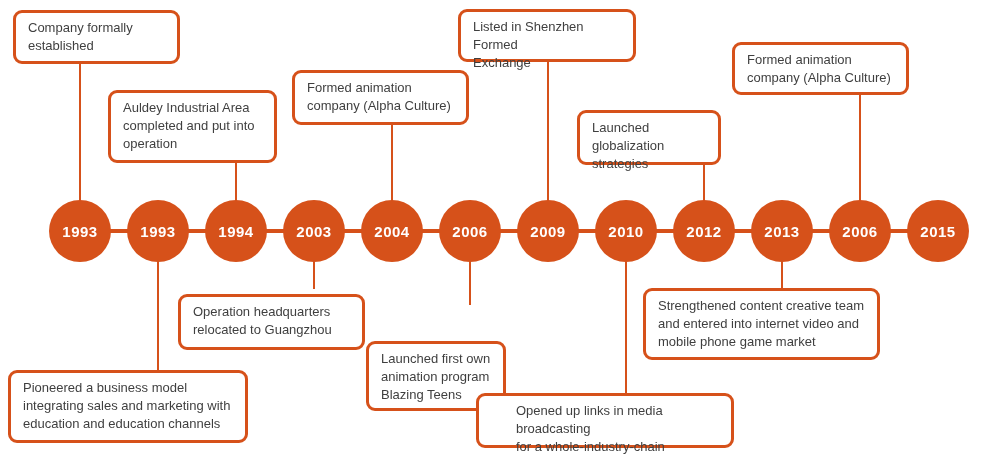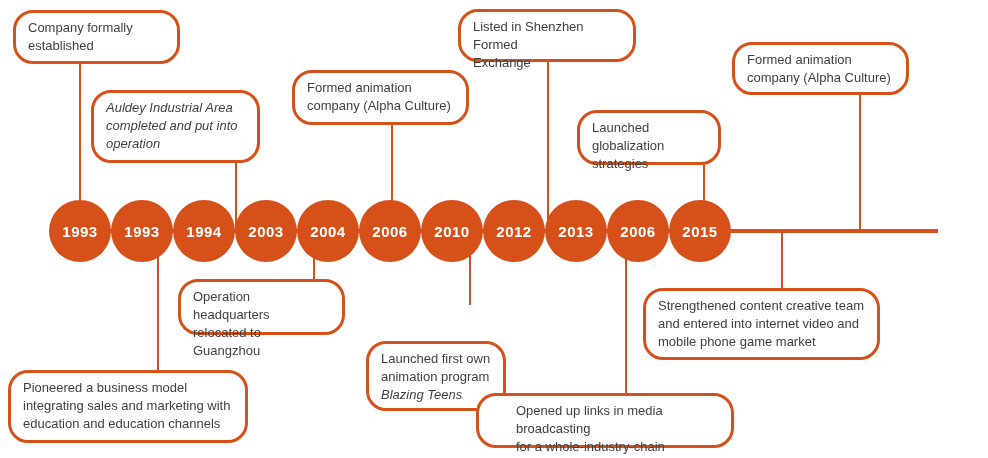--- a/index.html
+++ b/index.html
@@ -23,20 +23,21 @@
     width: 858px;
     height: 4px;
     background: #D6511A;
     z-index: 1;
   }
   .nodes {
     position: absolute;
     left: 49px;
     top: 200px;
     display: flex;
+    gap: 16px;
     z-index: 3;
   }
   .node {
     width: 62px;
     height: 62px;
     border-radius: 50%;
     background: #D6511A;
     color: #ffffff;
     font-size: 15px;
     font-weight: bold;
@@ -61,37 +62,37 @@
   .cn6  { left: 313px; top: 231px; height: 58px;  }
   .cn7  { left: 157px; top: 231px; height: 139px; }
   .cn8  { left: 469px; top: 231px; height: 74px;  }
   .cn9  { left: 625px; top: 231px; height: 162px; }
   .cn10 { left: 781px; top: 231px; height: 57px;  }
   
   .box {
     position: absolute;
     background: #ffffff;
     border: 3px solid #D6511A;
-    border-radius: 20px;
+    border-radius: 9px;
     padding: 6px 12px;
     box-sizing: border-box;
     color: #3F3F3F;
     font-size: 13px;
     line-height: 18px;
     z-index: 4;
   }
   .box .lines { white-space: pre-line; }
-  .box .italic { display: block; font-style: italic; }
+  .box .italic { display: block; }
   .bx0  { left: 13px;  top: 10px;  width: 167px; height: 54px; }
-  .bx1  { left: 91px; top: 90px;  width: 169px; height: 73px; font-style: italic; }
+  .bx1  { left: 108px; top: 90px;  width: 169px; height: 73px; }
   .bx2  { left: 292px; top: 70px;  width: 177px; height: 55px; }
   .bx3  { left: 458px; top: 9px;   width: 178px; height: 53px; }
   .bx4  { left: 577px; top: 110px; width: 144px; height: 55px; }
   .bx5  { left: 732px; top: 42px;  width: 177px; height: 53px; }
-  .bx6  { left: 178px; top: 279px; width: 167px; height: 56px; }
+  .bx6  { left: 178px; top: 294px; width: 187px; height: 56px; }
   .bx7  { left: 8px;   top: 370px; width: 240px; height: 73px; }
   .bx8  { left: 366px; top: 305px; width: 140px; height: 70px; margin-top: 36px; }
   .bx9  { left: 476px; top: 393px; width: 258px; height: 55px; padding-left: 37px; }
   .bx10 { left: 643px; top: 288px; width: 237px; height: 72px; }
 </style>
 </head>
 <body>
 
 <div id="canvas">
 
@@ -109,20 +110,21 @@
   <div class="connector cn9"></div>
   <div class="connector cn10"></div>
 
   <div class="nodes">
     <div class="node">1993</div>
     <div class="node">1993</div>
     <div class="node">1994</div>
     <div class="node">2003</div>
     <div class="node">2004</div>
     <div class="node">2006</div>
+    <div class="node">2009</div>
     <div class="node">2010</div>
     <div class="node">2012</div>
     <div class="node">2013</div>
     <div class="node">2006</div>
     <div class="node">2015</div>
   </div>
 
   <div class="box bx0">
     <span class="lines">Company formally
 established</span>

